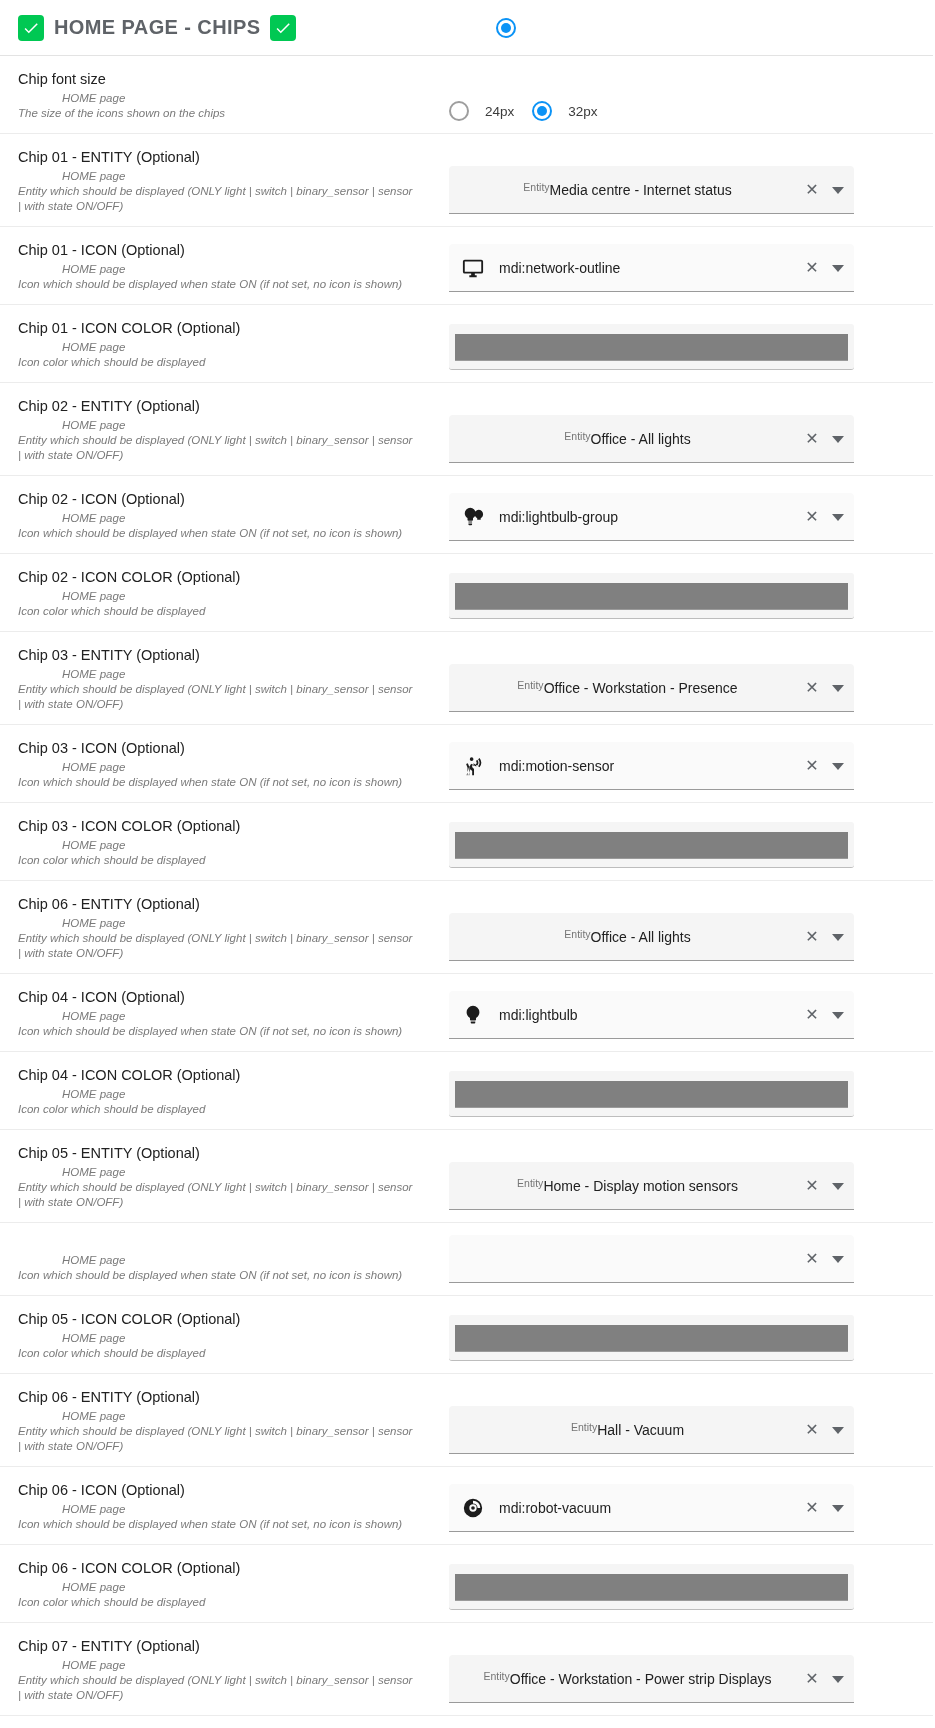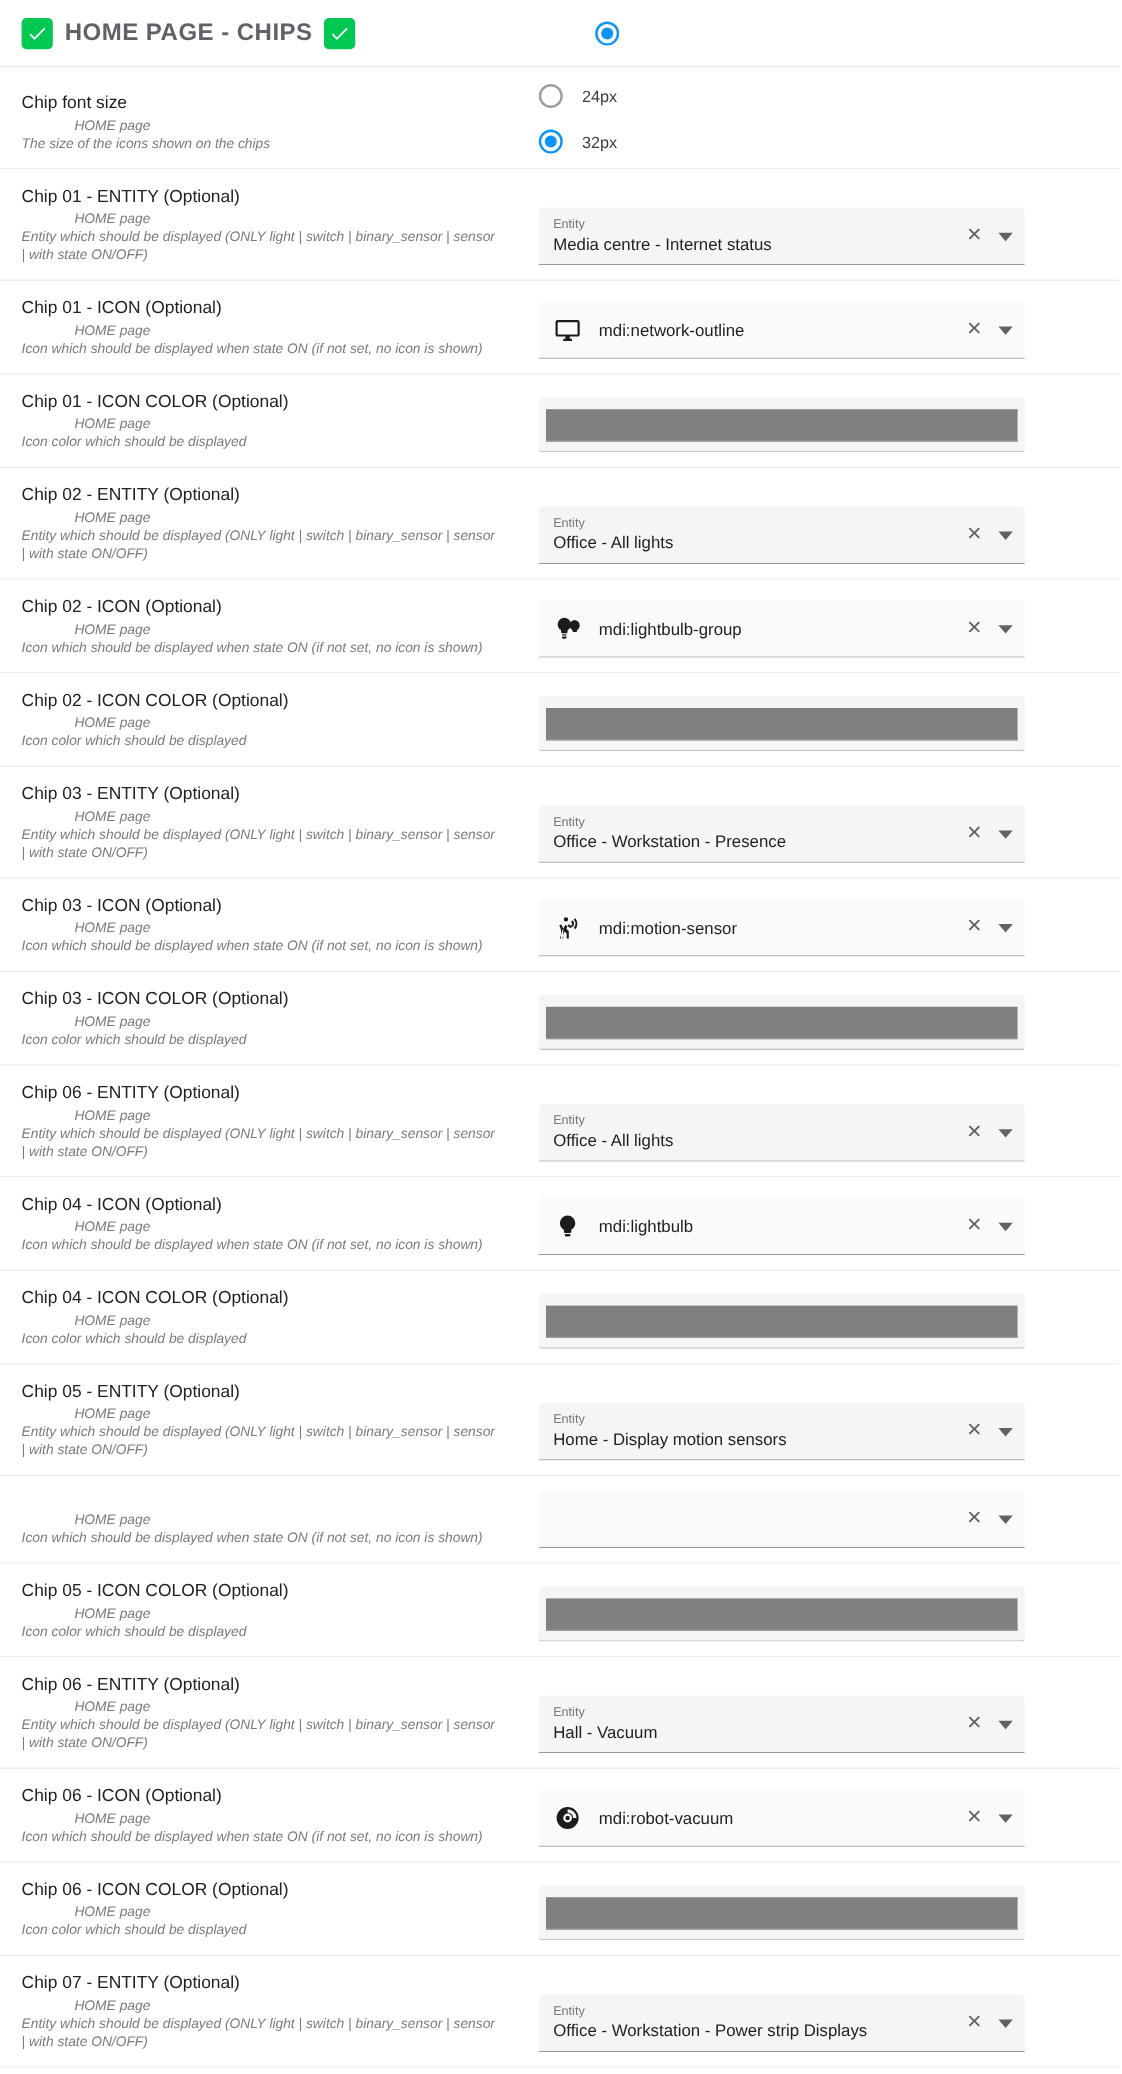--- a/index.html
+++ b/index.html
@@ -110,21 +110,21 @@
     font-size: 11.5px;
     font-style: italic;
     color: #7a7a7a;
     line-height: 15px;
     max-width: 400px;
   }
 
   
   .radio-group {
     display: flex;
-    flex-direction: column;
+    flex-direction: row;
     gap: 18px;
     padding-top: 2px;
   }
   .radio-opt {
     display: flex;
     align-items: center;
     gap: 16px;
   }
   .radio-opt .opt-label {
     font-size: 13.5px;
@@ -142,21 +142,21 @@
     align-items: center;
     min-height: 48px;
     position: relative;
   }
   .field.plain {
     background: #fafafa;
   }
   .field-main {
     flex: 1 1 auto;
     display: flex;
-    flex-direction: column;
+    flex-direction: row;
     justify-content: center;
     min-width: 0;
   }
   .field-caption {
     font-size: 10.5px;
     color: #757575;
     line-height: 13px;
   }
   .field-value {
     font-size: 14px;

